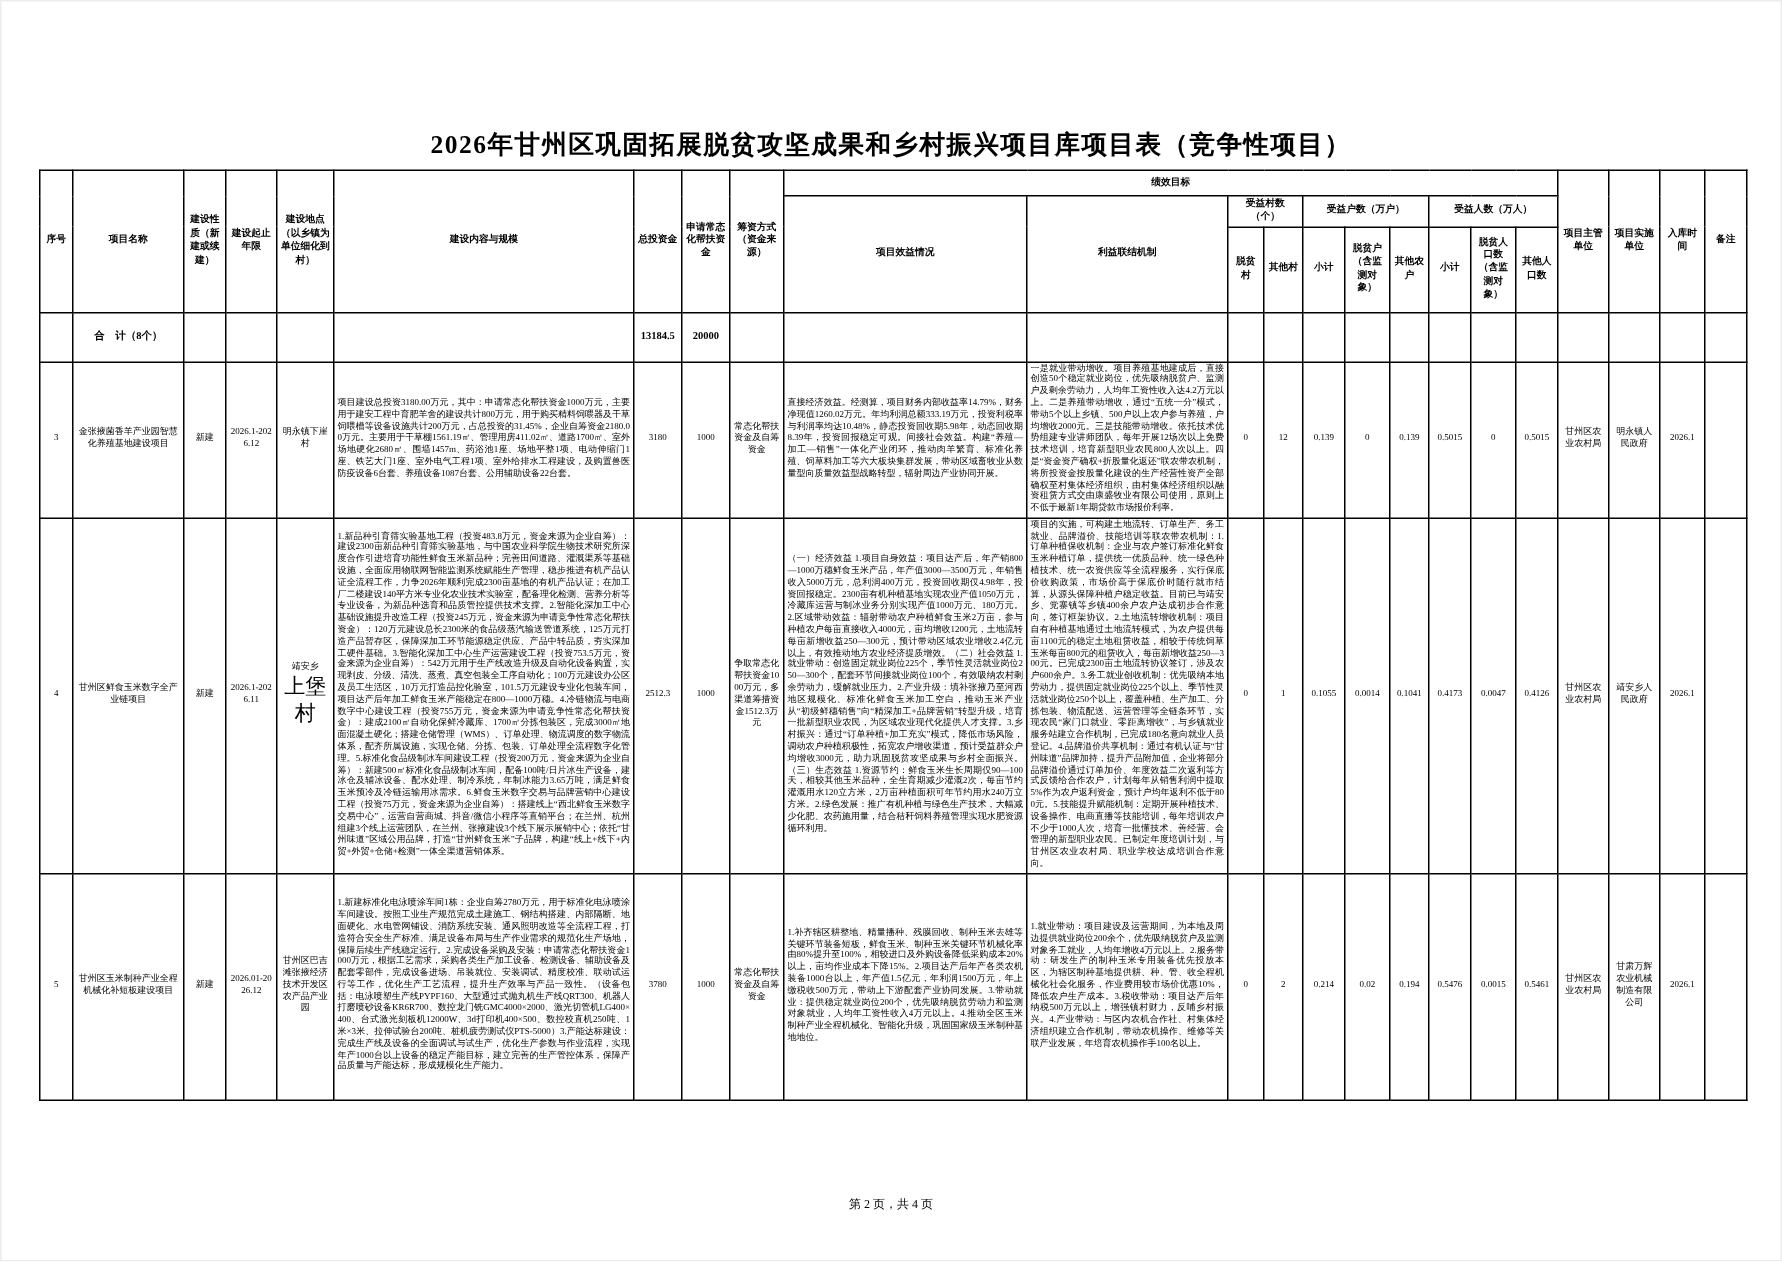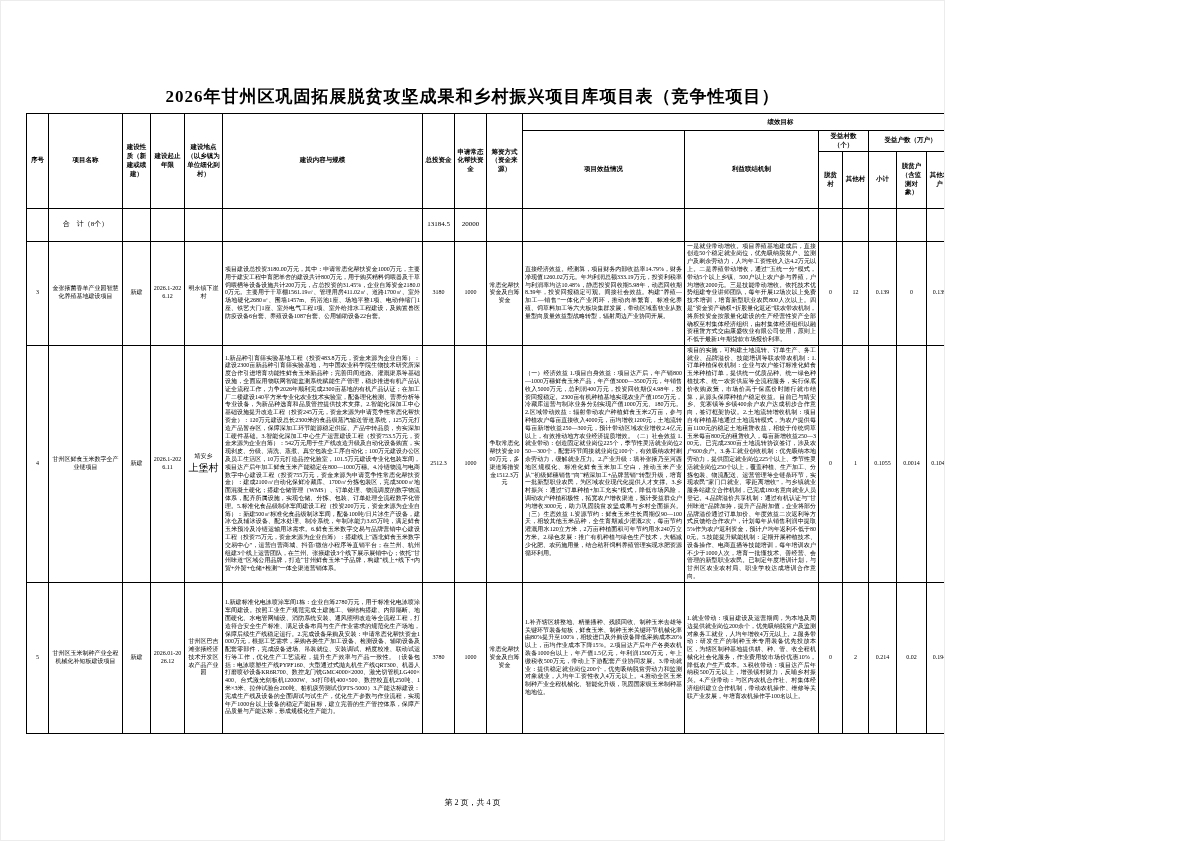--- a/index.html
+++ b/index.html
@@ -1,18 +1,18 @@
 <!DOCTYPE html>
 <html><head>
 <meta charset="utf-8">
 <style>
   html,body{margin:0;padding:0;background:#fff;}
   .page{
     position:relative;
-    width:945px;height:841px;
+    width:1188px;height:841px;
     background:#fff;
     border:1px solid #ececec;
     box-sizing:border-box;
     font-family:"Liberation Serif","DejaVu Serif",serif;
     color:#000;
     overflow:hidden;
   }
   .doc-title{
     position:absolute;top:84px;left:0;width:100%;
     text-align:center;font-size:17px;font-weight:bold;letter-spacing:1px;
@@ -25,25 +25,25 @@
     border:1px solid #000;
     padding:1px 2px;
     font-size:6px;line-height:1.3;
     vertical-align:middle;
     word-break:break-all;
     overflow:hidden;
   }
   .tbl th{font-weight:bold;text-align:center;font-size:6.5px;line-height:1.35;}
   .ctr{text-align:center;}
   .txt{text-align:left;text-align:justify;}
-  .r-total td{height:30px;font-weight:normal;font-size:7px;}
+  .r-total td{height:30px;font-weight:bold;font-size:7px;}
   .row-3 td{height:90px;}
   .row-4 td{height:220px;}
   .row-5 td{height:148px;}
-  .loc-big{font-size:10px;display:block;}
+  .loc-big{font-size:14px;display:block;}
   .loc-small{display:block;}
   .name-cell{font-size:6.5px;}
   .footer{
     position:absolute;bottom:32px;left:0;width:100%;
     text-align:center;font-size:8px;
   }
   .hrow-top th{height:14px;}
   .hrow-mid th{height:16px;}
   .hrow-bot th{height:54px;}
 </style>

